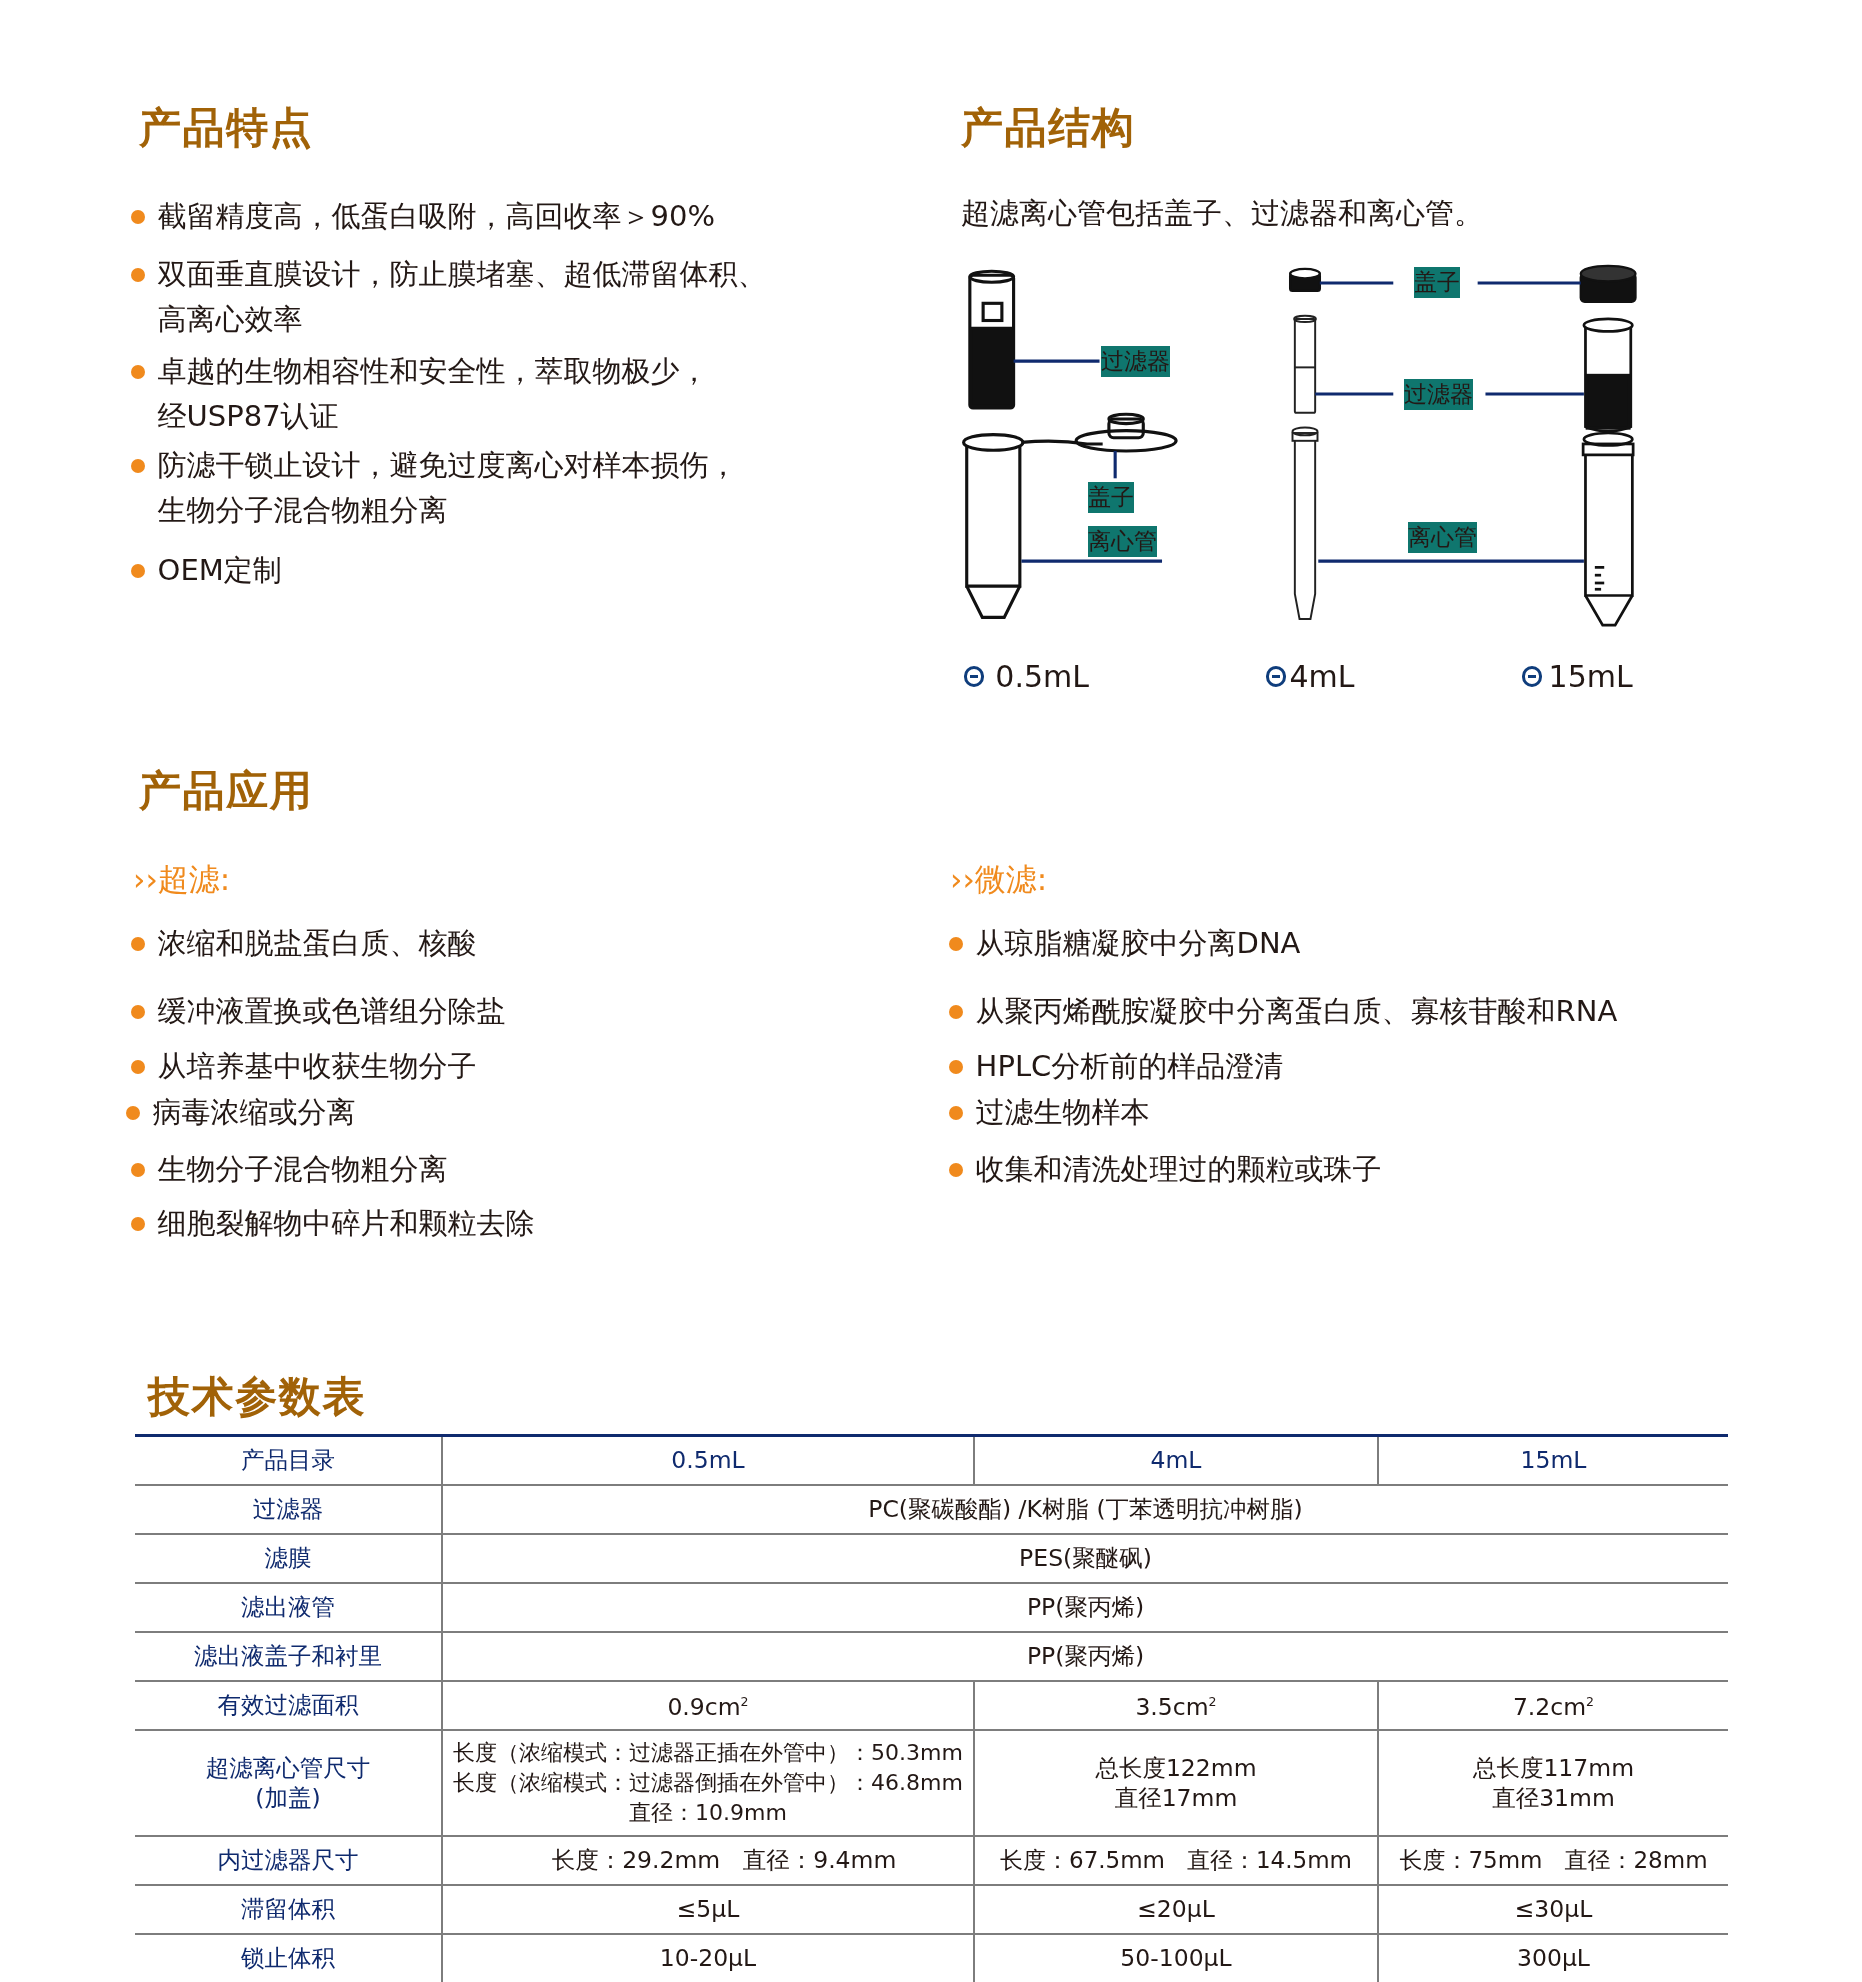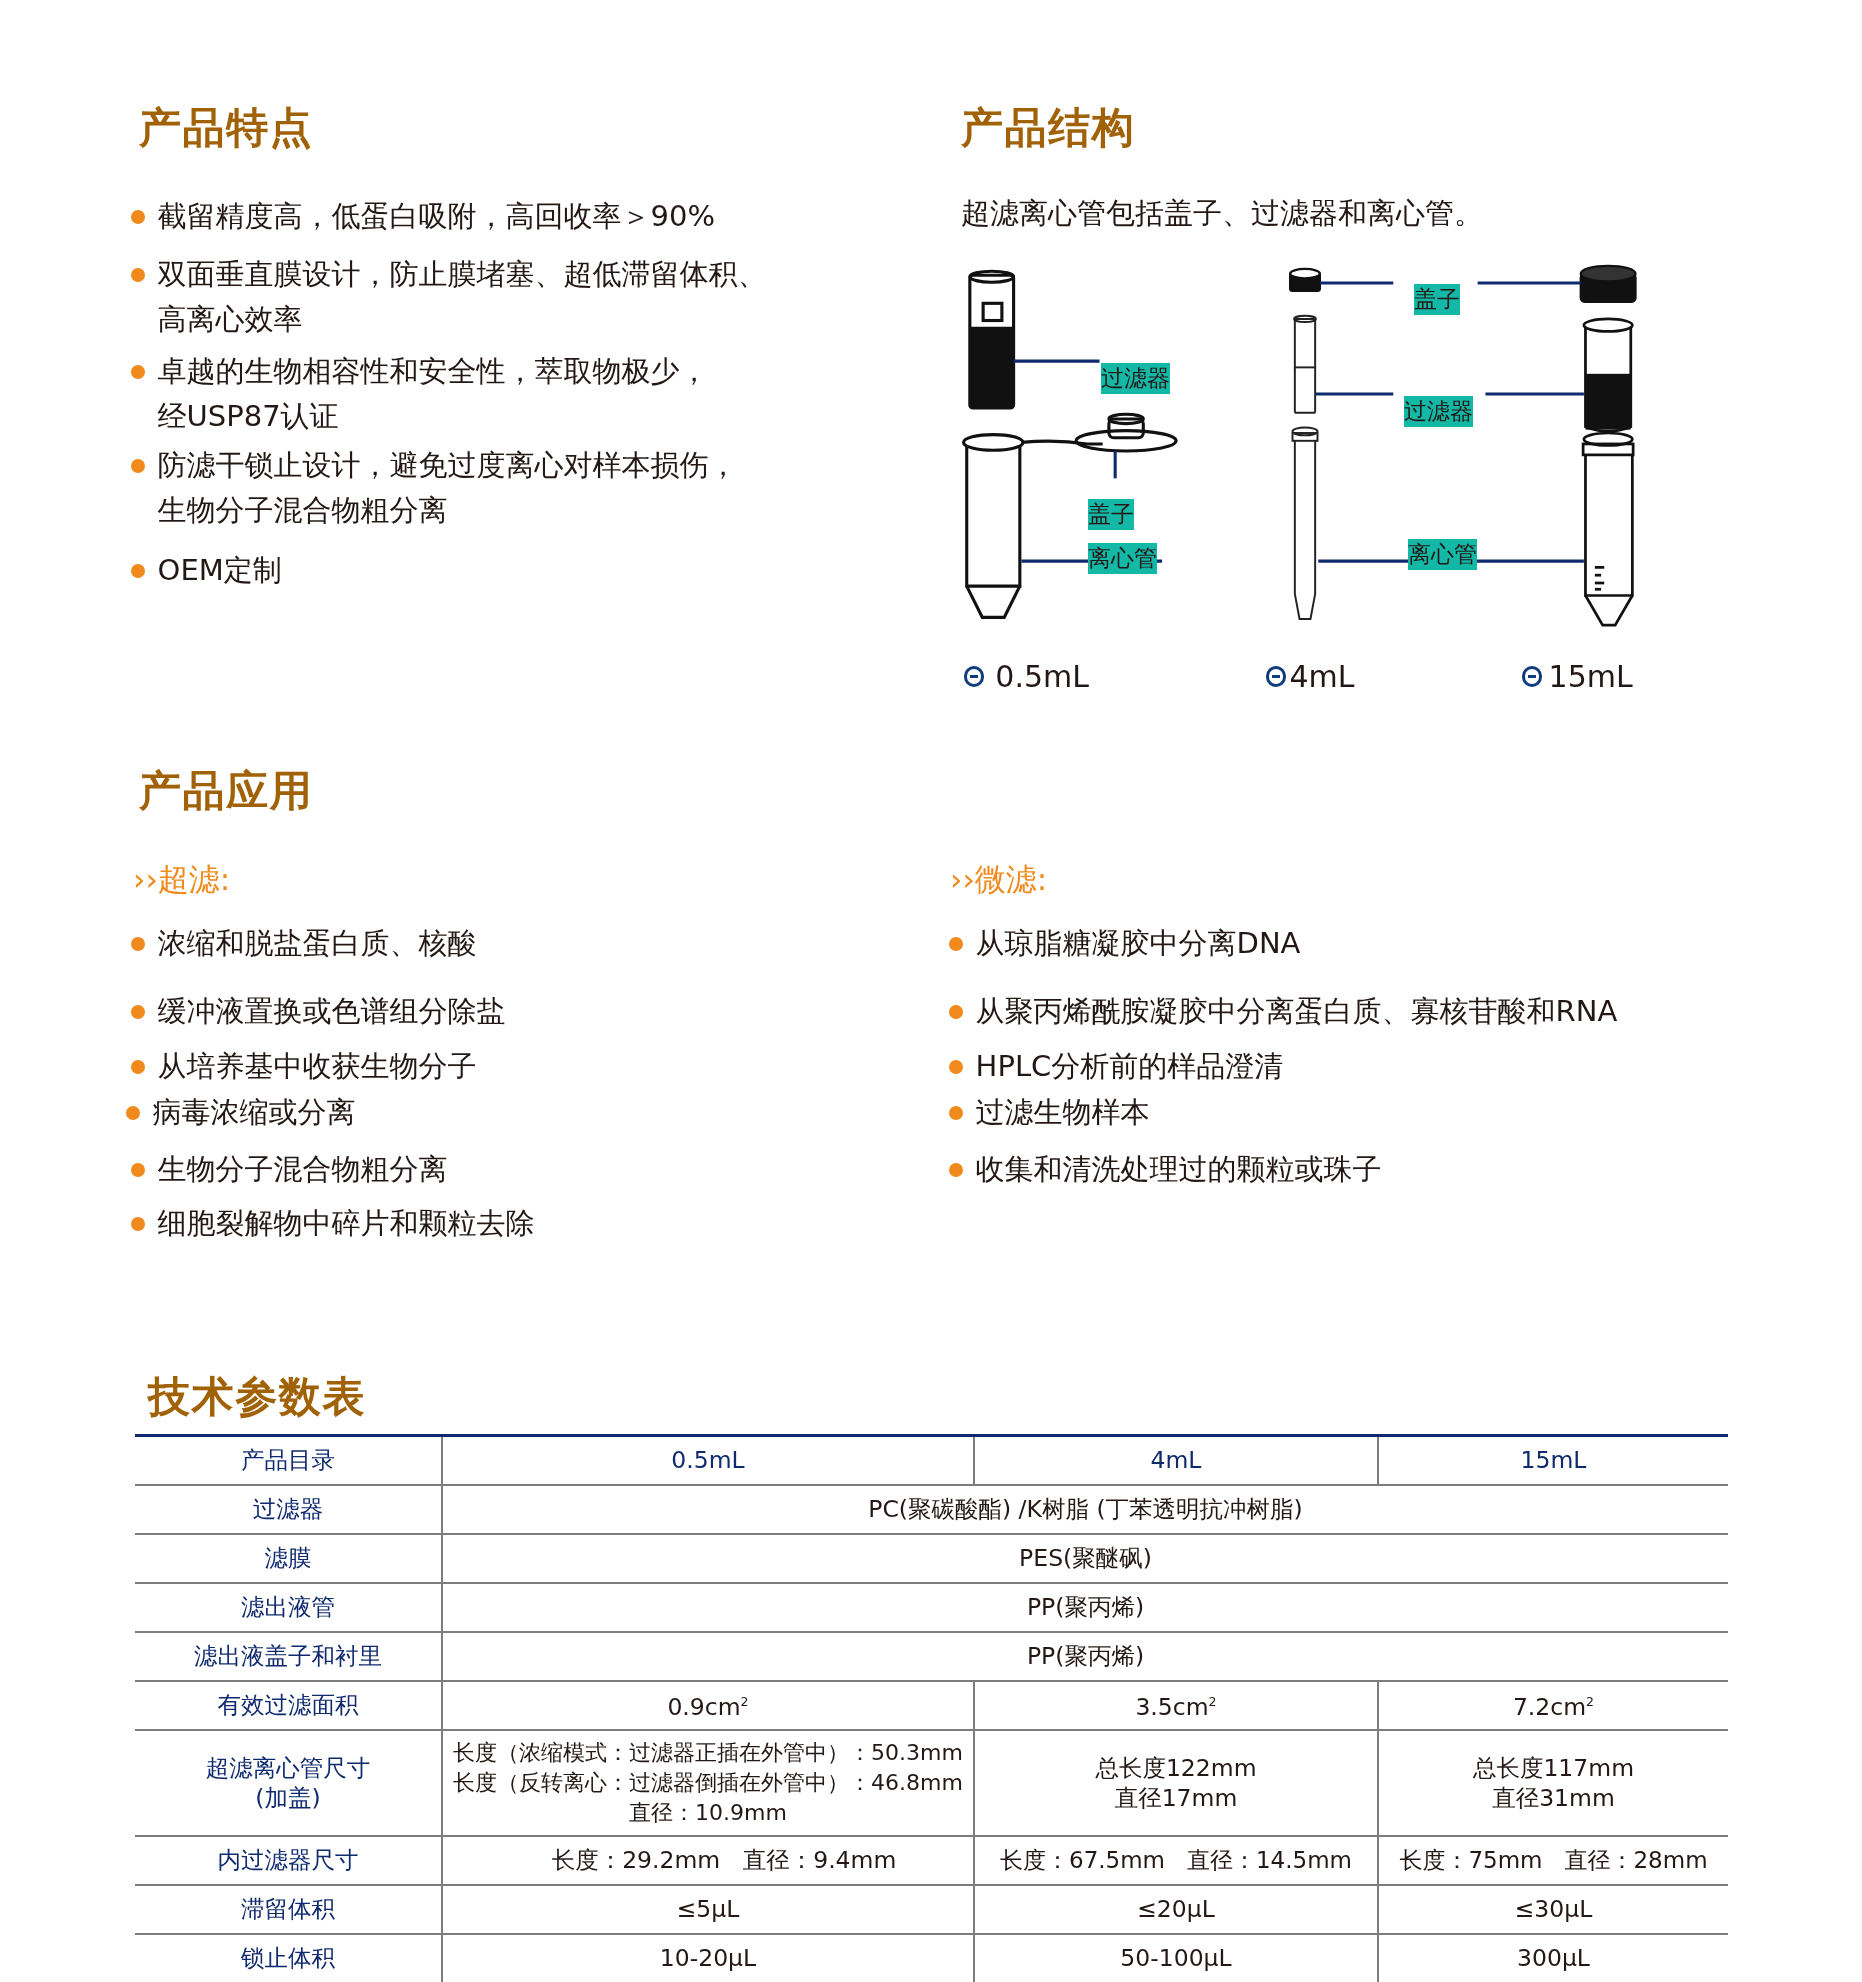--- a/index.html
+++ b/index.html
@@ -36,21 +36,21 @@
     font-size: 31px;
     color: #f08a1d;
     white-space: nowrap;
   }
 
   .plain-text { position: absolute; font-size: 29px; white-space: nowrap; color: #231815; }
 
   
   .diagram { position: absolute; left: 946px; top: 258px; width: 704px; width: 743px; height: 375px; }
   .diagram svg { position: absolute; left: 0; top: 0; }
-  .diag-label { position: absolute; font-size: 23px; color: #231815; white-space: nowrap; background: #14b8a6; margin-top: 17px; }
+  .diag-label { position: absolute; font-size: 23px; color: #231815; white-space: nowrap; background: #0f766e; }
 
   .vol-label { position: absolute; font-size: 30px; color: #231815; white-space: nowrap; display: flex; align-items: center; }
   .vol-icon {
     display: inline-block; width: 20.3px; height: 20.3px; border-radius: 50%;
     border: 3.1px solid #0f3d7c; position: relative; margin-right: 11px;
   }
   .vol-icon::after {
     content: ""; position: absolute; left: 3.1px; right: 3.1px; top: 5.5px; height: 3.1px; background: #0f3d7c;
   }
 
@@ -252,21 +252,21 @@
     <td><span>3.5cm</span><sup>2</sup></td>
     <td><span>7.2cm</span><sup>2</sup></td>
   </tr>
   <tr class="tall">
     <td class="row-label">
       <div>超滤离心管尺寸</div>
       <div>(加盖)</div>
     </td>
     <td style="font-size:22px;">
       <div>长度（浓缩模式：过滤器正插在外管中）：50.3mm</div>
-      <div>长度（反转离心：过滤器倒插在外管中）：46.8mm</div>
+      <div>长度（浓缩模式：过滤器倒插在外管中）：46.8mm</div>
       <div>直径：10.9mm</div>
     </td>
     <td>
       <div>总长度122mm</div>
       <div>直径17mm</div>
     </td>
     <td>
       <div>总长度117mm</div>
       <div>直径31mm</div>
     </td>

